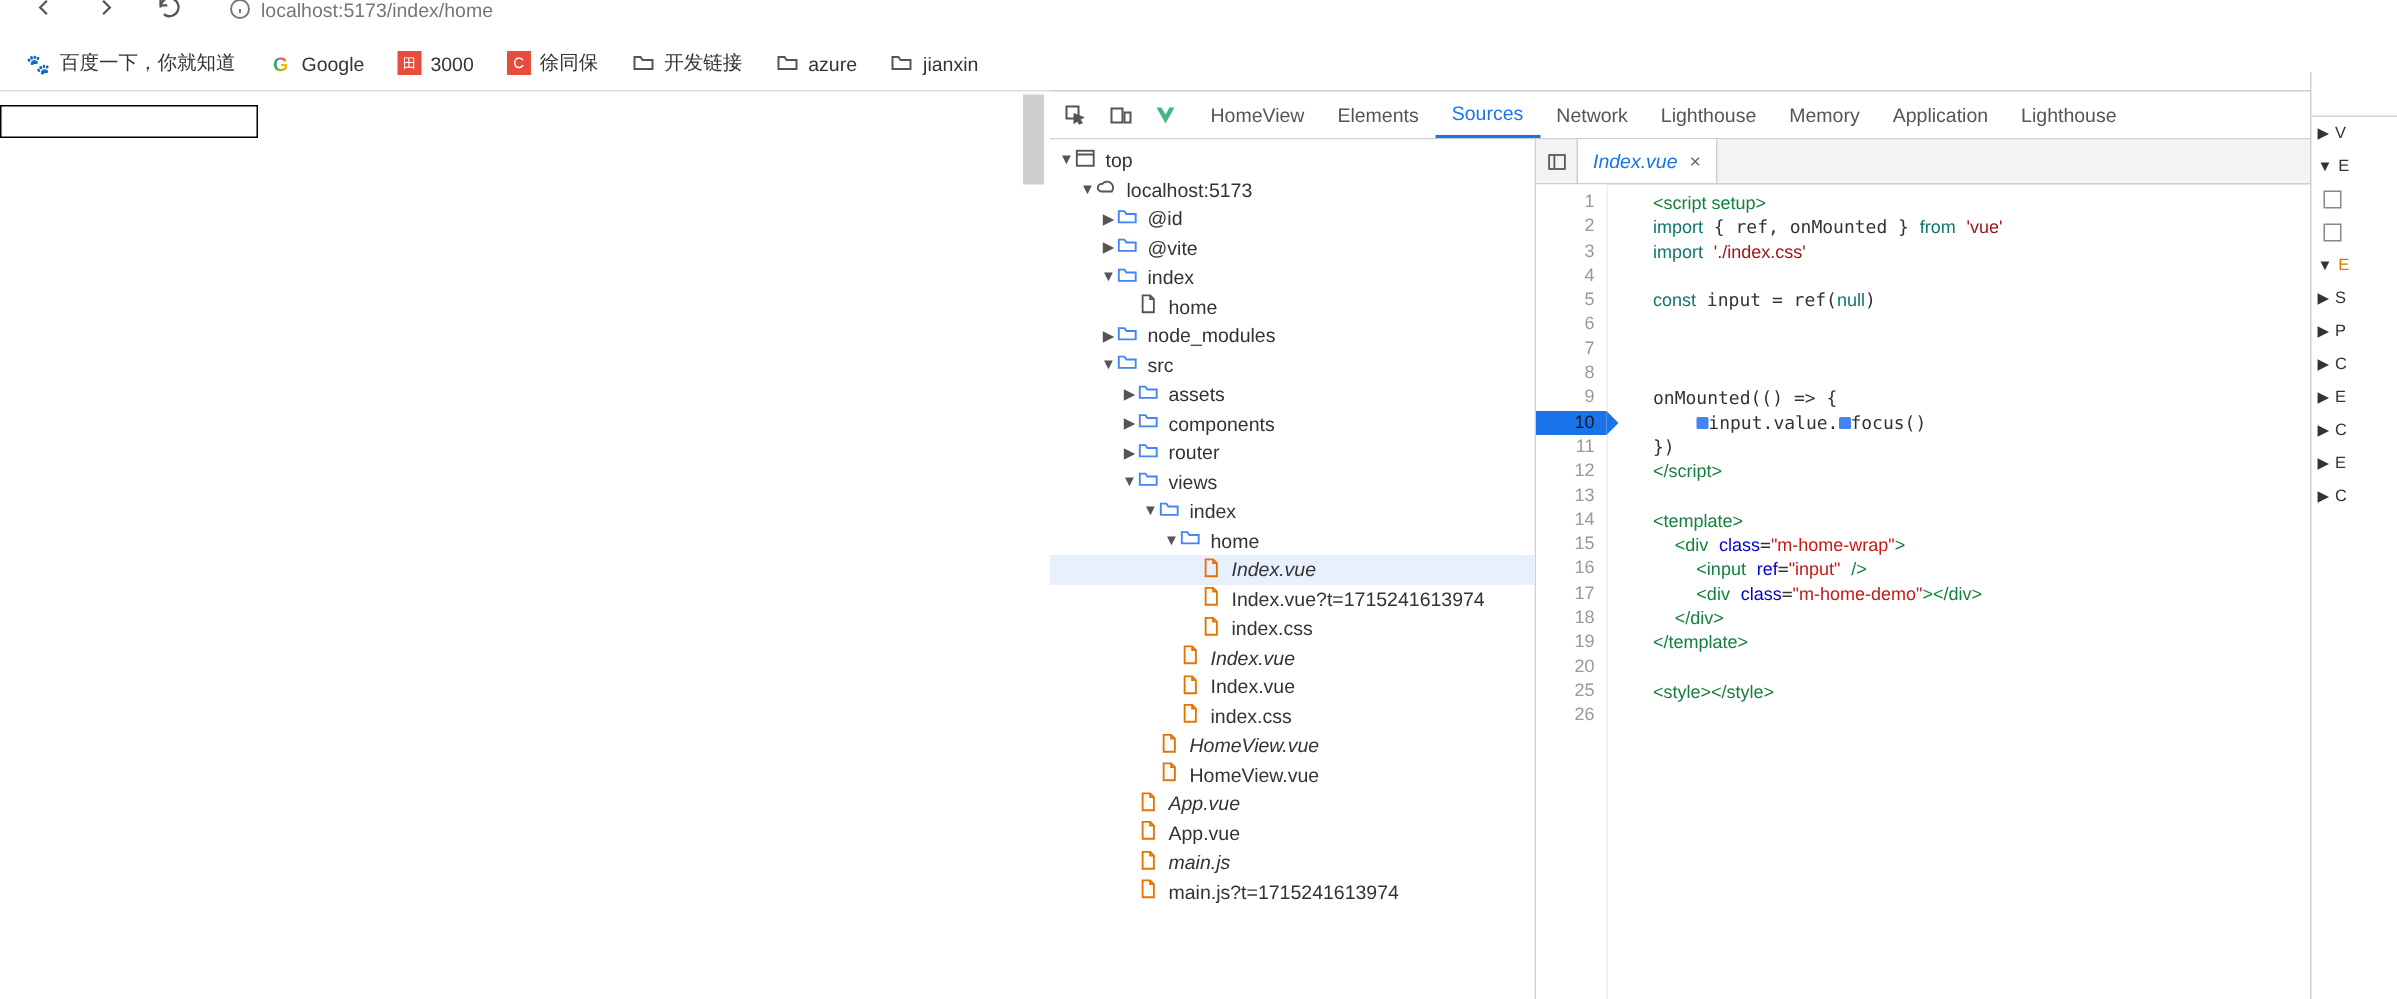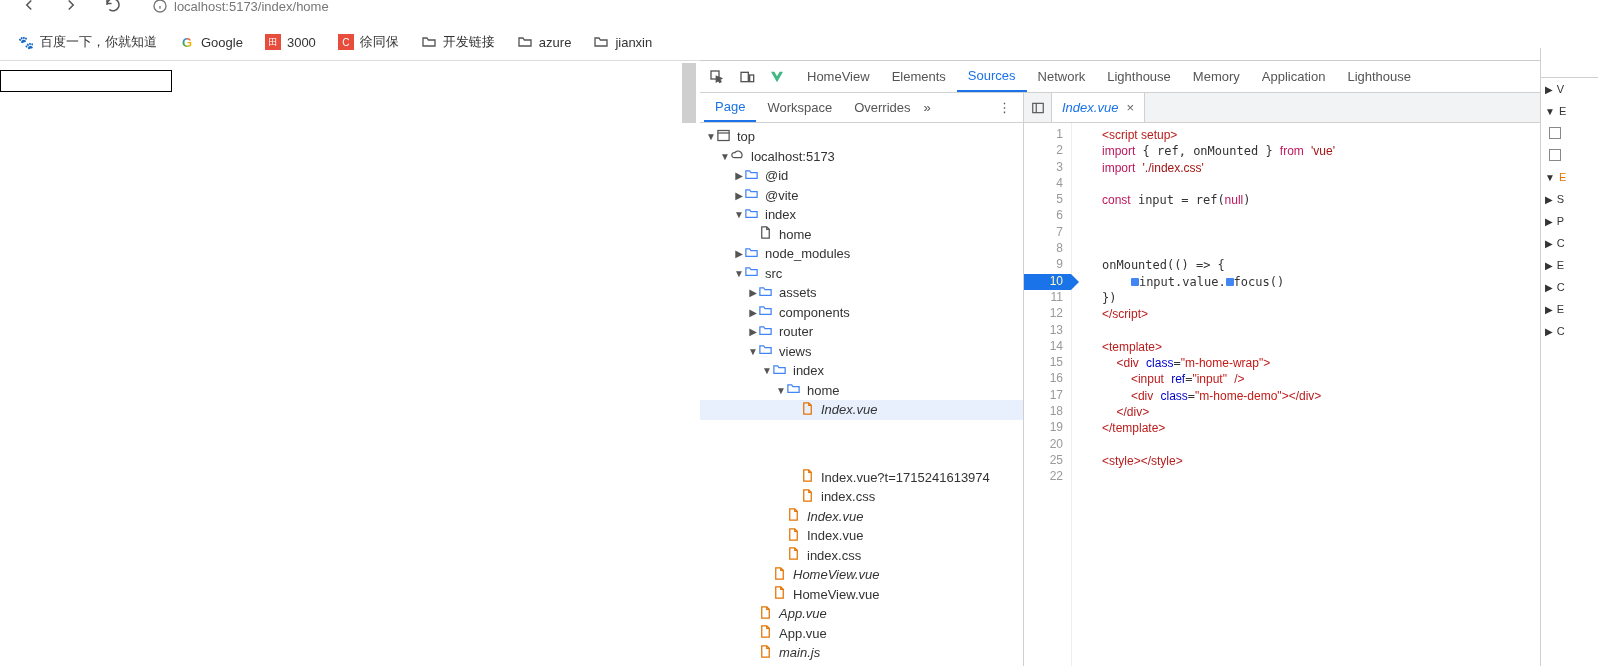--- a/index.html
+++ b/index.html
@@ -42,26 +42,26 @@
 .italic { font-style: italic; }
 
 .editor-pane { flex:1; display:flex; position:relative; border-right:1px solid #d0d0d0;}
 .editor-tabs { position:absolute; top:0; left:0; right:0; height:30px; display:flex; align-items:center; border-bottom:1px solid #d0d0d0; background:#f1f3f4;}
 .ed-toggle { width:28px; height:100%; display:flex; align-items:center; justify-content:center; cursor:pointer; border-right:1px solid #d0d0d0;}
 .file-tab { height:100%; display:flex; align-items:center; gap:8px; padding:0 10px; background:#fff; border-right:1px solid #d0d0d0; color:#1a73e8; font-style:italic;}
 .ed-right-icons { margin-left:auto; display:flex; gap:10px; padding-right:8px;}
 
 .gutter { position:absolute; top:30px; left:0; width:48px; bottom:0; background:#fff; text-align:right; color:#999; font-family:Consolas, monospace; font-size:12px; padding-top:4px; border-right:1px solid #eee;}
 .gutter .ln { height:16.3px; padding-right:8px;}
-.gutter .ln.bp { background:#1a73e8; color:#fef9c3; position:relative;}
+.gutter .ln.bp { background:#1a73e8; color:#0f172a; position:relative;}
 .gutter .ln.bp::after { content:""; position:absolute; right:-8px; top:0; border-top:8.15px solid transparent; border-bottom:8.15px solid transparent; border-left:8px solid #1a73e8;}
 
 .code { position:absolute; top:30px; left:48px; right:0; bottom:0; font-family:Consolas, monospace; font-size:12px; padding:4px 0 0 30px; line-height:16.3px; white-space:pre;}
-.tok-kw { color:#be185d;}
-.tok-tag { color:#b91c1c;}
+.tok-kw { color:#0f766e;}
+.tok-tag { color:#15803d;}
 .tok-str { color:#a31515;}
 .tok-blue { color:#0000cd;}
 .tok-attr { color:#c41a16;}
 .bp-mark { display:inline-block; width:8px;height:8px; background:#4285f4; border-radius:1px;}
 
 .right-sidebar { position:absolute; right:0; top:48px; bottom:0; width:58px; border-left:1px solid #d0d0d0; background:#fff; display:flex; flex-direction:column; font-size:11px; color:#333;}
 .rs-row { height:22px; display:flex; align-items:center; padding-left:4px; border-bottom:0px;}
 .rs-tw { font-size:10px; margin-right:4px;}
 .rs-box { width:12px;height:12px; border:1px solid #888; margin-right:4px;}
 .rs-accent { color:#e37400;}
@@ -169,27 +169,20 @@
       <div class="dt-tab">Network</div>
       <div class="dt-tab">Lighthouse</div>
       <div class="dt-tab">Memory</div>
       <div class="dt-tab">Application</div>
       <div class="dt-tab">Lighthouse</div>
     </div>
 
     <div class="dt-row2">
 
       <div class="sources-pane">
-        <div class="src-tabs">
-          <div class="src-tab active">Page</div>
-          <div class="src-tab">Workspace</div>
-          <div class="src-tab">Overrides</div>
-          <span class="src-more">»</span>
-          <span class="src-menu">⋮</span>
-        </div>
         <div class="tree" id="tree">
             <div class="tree-row" style="padding-left: 6px;">
               <span class="tw">▼</span>
               <span style="margin-right: 6px;"><svg width="15" height="15" viewBox="0 0 24 24" fill="none" stroke="#555" stroke-width="2">
                   <rect x="3" y="4" width="18" height="16"></rect>
                   <path d="M3 8h18"></path>
                 </svg></span>
               <span>top</span>
             </div>
             <div class="tree-row" style="padding-left: 20px;">
@@ -285,21 +278,21 @@
               <span>home</span>
             </div>
             <div class="tree-row selected" style="padding-left: 90px;">
               <span class="tw"></span>
               <span style="margin-right: 6px;"><svg width="15" height="15" viewBox="0 0 24 24" fill="none" stroke="#e37400" stroke-width="2">
                   <path d="M6 3h8l4 4v14H6z"></path>
                   <path d="M14 3v4h4"></path>
                 </svg></span>
               <span class="italic">Index.vue</span>
             </div>
-            <div class="tree-row" style="padding-left: 90px; margin-top: 48px;">
+            <div class="tree-row" style="padding-left: 90px;">
               <span class="tw"></span>
               <span style="margin-right: 6px;"><svg width="15" height="15" viewBox="0 0 24 24" fill="none" stroke="#e37400" stroke-width="2">
                   <path d="M6 3h8l4 4v14H6z"></path>
                   <path d="M14 3v4h4"></path>
                 </svg></span>
               <span>Index.vue?t=1715241613974</span>
             </div>
             <div class="tree-row" style="padding-left: 90px;">
               <span class="tw"></span>
               <span style="margin-right: 6px;"><svg width="15" height="15" viewBox="0 0 24 24" fill="none" stroke="#e37400" stroke-width="2">
@@ -364,20 +357,28 @@
                 </svg></span>
               <span>App.vue</span>
             </div>
             <div class="tree-row" style="padding-left: 48px;">
               <span class="tw"></span>
               <span style="margin-right: 6px;"><svg width="15" height="15" viewBox="0 0 24 24" fill="none" stroke="#e37400" stroke-width="2">
                   <path d="M6 3h8l4 4v14H6z"></path>
                   <path d="M14 3v4h4"></path>
                 </svg></span>
               <span class="italic">main.js</span>
+            </div>
+            <div class="tree-row" style="padding-left: 48px;">
+              <span class="tw"></span>
+              <span style="margin-right: 6px;"><svg width="15" height="15" viewBox="0 0 24 24" fill="none" stroke="#e37400" stroke-width="2">
+                  <path d="M6 3h8l4 4v14H6z"></path>
+                  <path d="M14 3v4h4"></path>
+                </svg></span>
+              <span>main.js?t=1715241613974</span>
             </div>
           </div>
       </div>
 
       <div class="editor-pane">
         <div class="editor-tabs">
           <div class="ed-toggle">
               <svg width="14" height="14" viewBox="0 0 24 24" fill="none" stroke="#555" stroke-width="2">
                 <rect x="3" y="4" width="18" height="16"></rect>
                 <path d="M9 4v16"></path>
@@ -413,21 +414,21 @@
             <div class="ln">12</div>
             <div class="ln">13</div>
             <div class="ln">14</div>
             <div class="ln">15</div>
             <div class="ln">16</div>
             <div class="ln">17</div>
             <div class="ln">18</div>
             <div class="ln">19</div>
             <div class="ln">20</div>
             <div class="ln">25</div>
-            <div class="ln">22</div>
+            <div class="ln">26</div>
           </div>
         <div class="code"><span class="tok-tag">&lt;script setup&gt;</span>
 <span class="tok-kw">import</span> { ref, onMounted } <span class="tok-kw">from</span> <span class="tok-str">'vue'</span>
 <span class="tok-kw">import</span> <span class="tok-str">'./index.css'</span>
 
 <span class="tok-kw">const</span> input = ref(<span class="tok-kw">null</span>)
 
 
 
 onMounted(() =&gt; {

